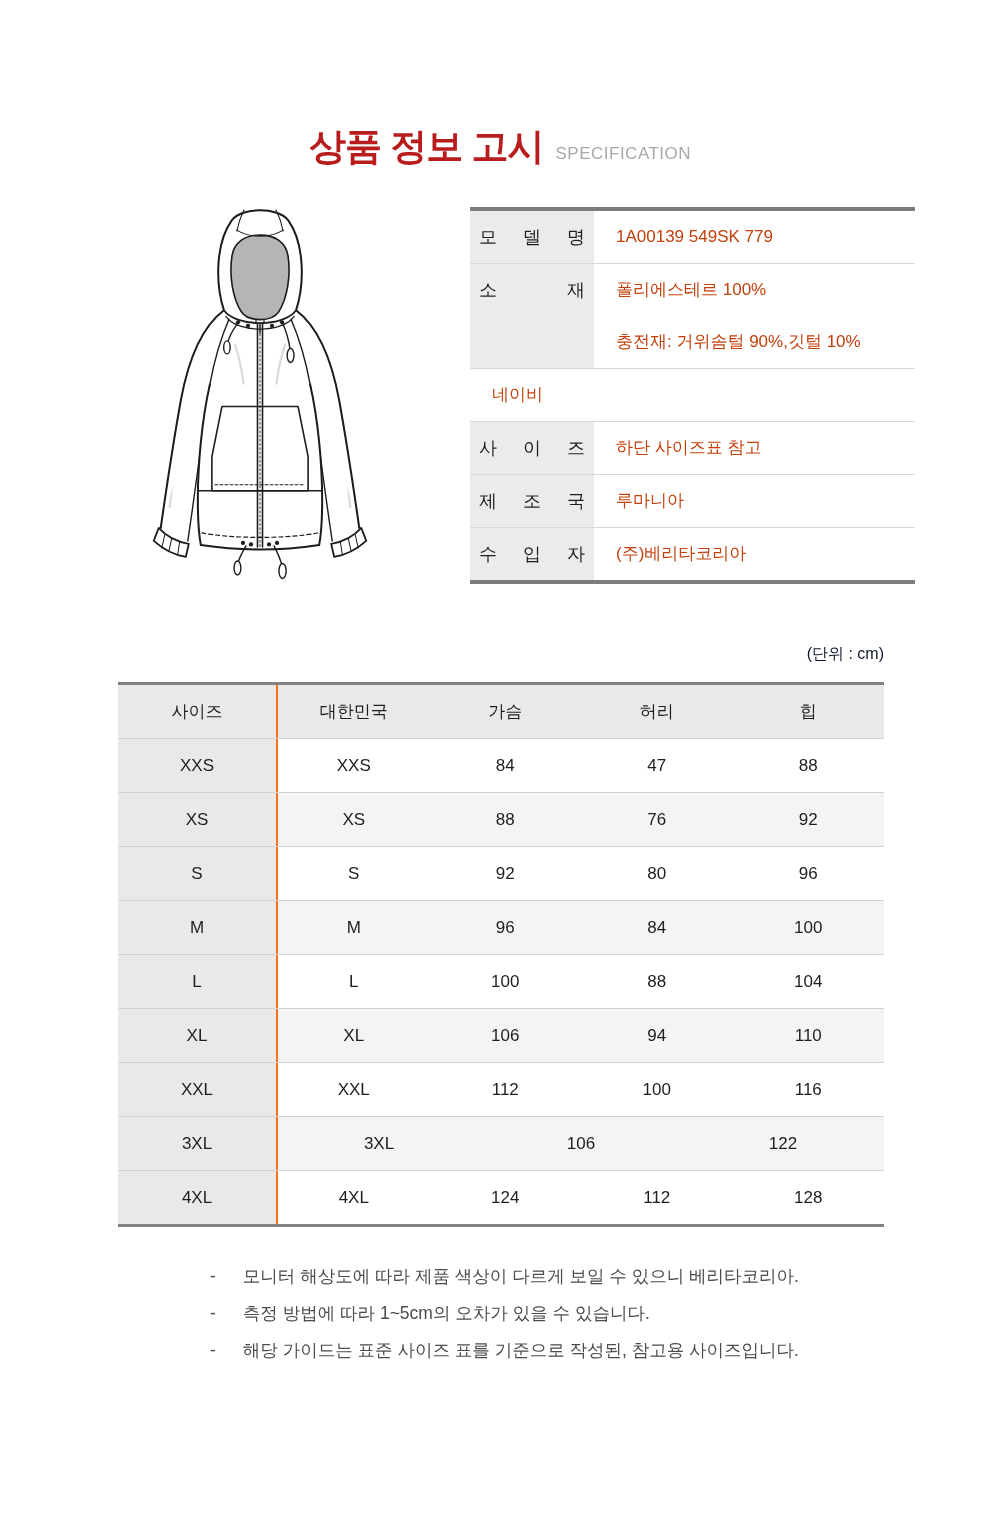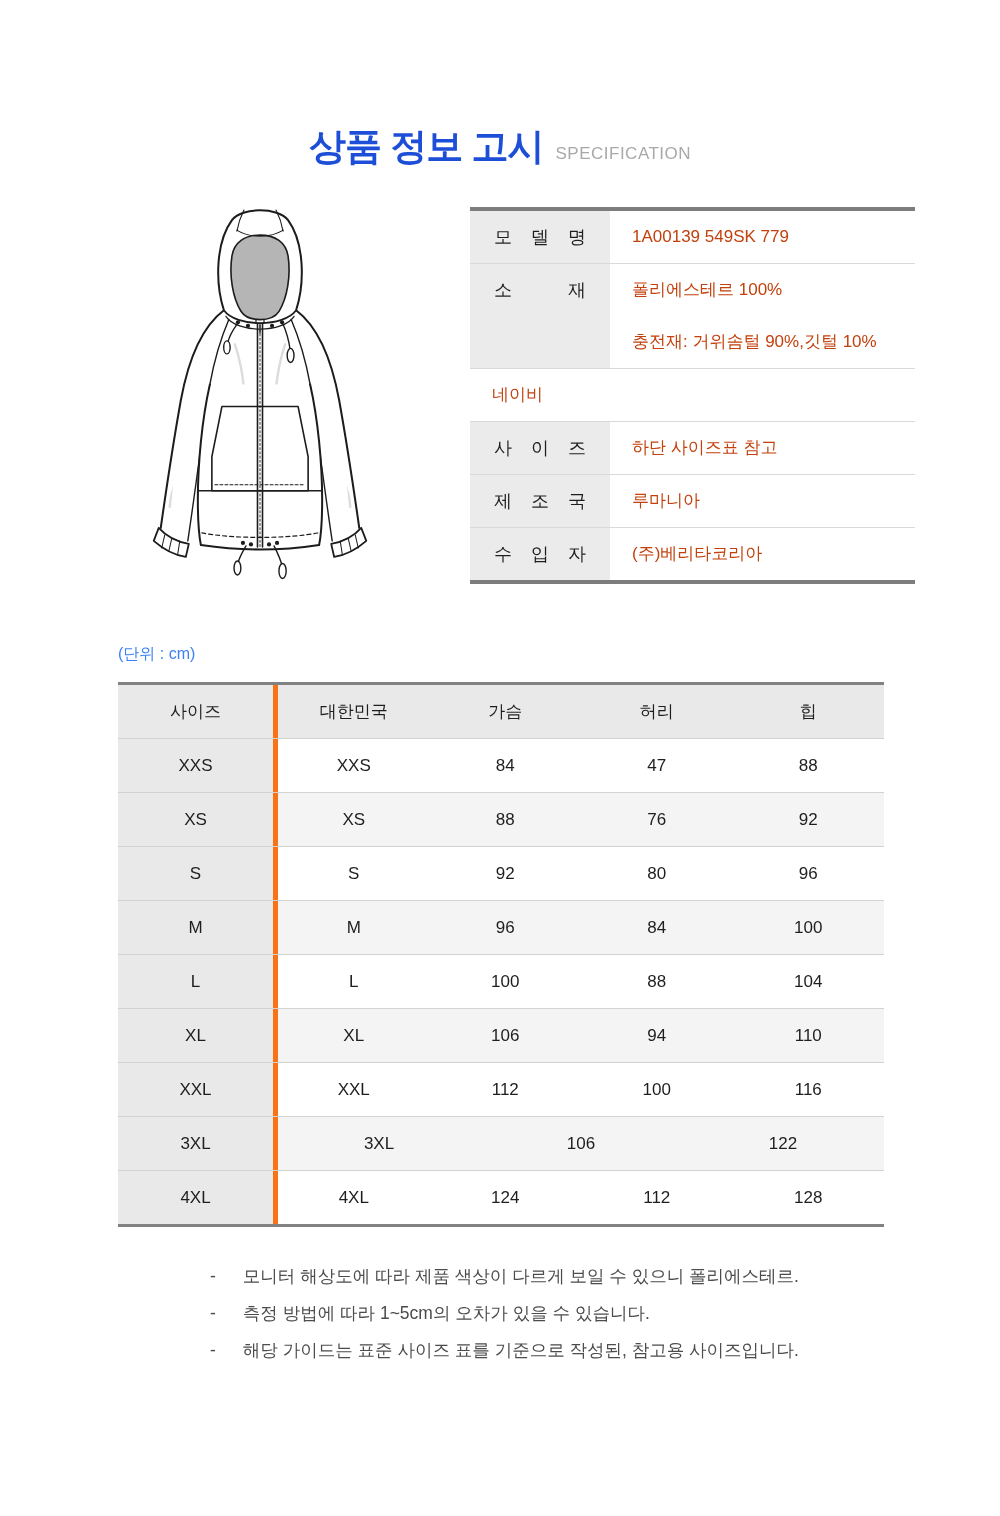--- a/index.html
+++ b/index.html
@@ -6,63 +6,63 @@
   .page {
     position:relative; width:1000px; height:1516px; background:#ffffff;
     font-family:"Liberation Sans", sans-serif; color:#222; overflow:hidden;
   }
 
   
   .title-row {
     position:absolute; top:122px; left:0; width:100%;
     display:flex; justify-content:center; align-items:baseline; gap:12px;
   }
-  .title-row h1 { margin:0; font-size:37px; font-weight:700; color:#1d4ed8; letter-spacing:-1px; }
+  .title-row h1 { margin:0; font-size:37px; font-weight:700; color:#b91c1c; letter-spacing:-1px; }
   .title-row .subtitle { font-size:17px; font-weight:400; color:#a9a9a9; letter-spacing:0.5px; }
 
   
   .jacket { position:absolute; left:138px; top:194px; width:244px; height:386px; }
 
   
   .spec-table {
     position:absolute; left:470px; top:207px; width:445px;
     border-top:4px solid #7d7d7d; border-bottom:4px solid #7d7d7d;
   }
   .spec-row { display:flex; }
   .spec-row + .spec-row { border-top:1px solid #d9d9d9; }
   .spec-label {
-    width:140px; box-sizing:border-box; background:#ebebeb;
-    padding:0 24px; flex-shrink:0;
+    width:124px; box-sizing:border-box; background:#ebebeb;
+    padding:0 9px; flex-shrink:0;
   }
   .spec-label-inner {
     display:block; width:100%; font-size:18px; font-weight:500; color:#1e1e1e;
     line-height:52px; text-align:justify; text-align-last:justify; white-space:normal;
   }
   .spec-value { flex:1; padding-left:22px; display:flex; flex-direction:column; justify-content:center; }
   .spec-value-line { font-size:17px; color:#c2410c; line-height:52px; white-space:nowrap; }
 
   
   .units-label {
     position:absolute; top:644px; left:118px; width:766px;
-    text-align:left; font-size:16px; color:#3b82f6;
+    text-align:right; font-size:16px; color:#0f172a;
   }
 
   
   .size-table {
     position:absolute; left:118px; top:682px; width:766px;
     border-top:3px solid #828282; border-bottom:3px solid #828282;
   }
   .size-row { display:flex; height:53px; }
   .size-row + .size-row { border-top:1px solid #d2d2d2; }
   .size-cell {
     flex:1; display:flex; align-items:center; justify-content:center;
     font-size:17px; color:#1e1e1e; background:#ffffff;
   }
   .size-cell.c0 {
-    flex:0 0 160px; background:#e9e9e9; border-right:5px solid #f97316; box-sizing:border-box;
+    flex:0 0 160px; background:#e9e9e9; border-right:2px solid #f97316; box-sizing:border-box;
   }
   .size-row.header .size-cell { background:#e9e9e9; font-weight:500; }
   .size-row.stripe .size-cell { background:#f4f4f4; }
   .size-row.stripe .size-cell.c0, .size-row .size-cell.c0 { background:#e9e9e9; }
 
   
   .notes { position:absolute; left:210px; top:1264px; margin:0; padding:0; list-style:none; }
   .note-item { display:flex; gap:27px; font-size:17.5px; color:#4c4c4c; line-height:25px; margin-bottom:12px; }
   .note-item:last-child { margin-top:3px; }
   .note-dash { flex-shrink:0; }
@@ -289,21 +289,21 @@
         <div class="size-cell c1">4XL</div>
         <div class="size-cell c2">124</div>
         <div class="size-cell c3">112</div>
         <div class="size-cell c4">128</div>
       </div>
     </div>
 
   <ul class="notes" id="notes">
       <li class="note-item">
         <span class="note-dash">-</span>
-        <span class="note-text">모니터 해상도에 따라 제품 색상이 다르게 보일 수 있으니 폴리에스테르.</span>
+        <span class="note-text">모니터 해상도에 따라 제품 색상이 다르게 보일 수 있으니 베리타코리아.</span>
       </li>
       <li class="note-item">
         <span class="note-dash">-</span>
         <span class="note-text">측정 방법에 따라 1~5cm의 오차가 있을 수 있습니다.</span>
       </li>
       <li class="note-item">
         <span class="note-dash">-</span>
         <span class="note-text">해당 가이드는 표준 사이즈 표를 기준으로 작성된, 참고용 사이즈입니다.</span>
       </li>
     </ul>

